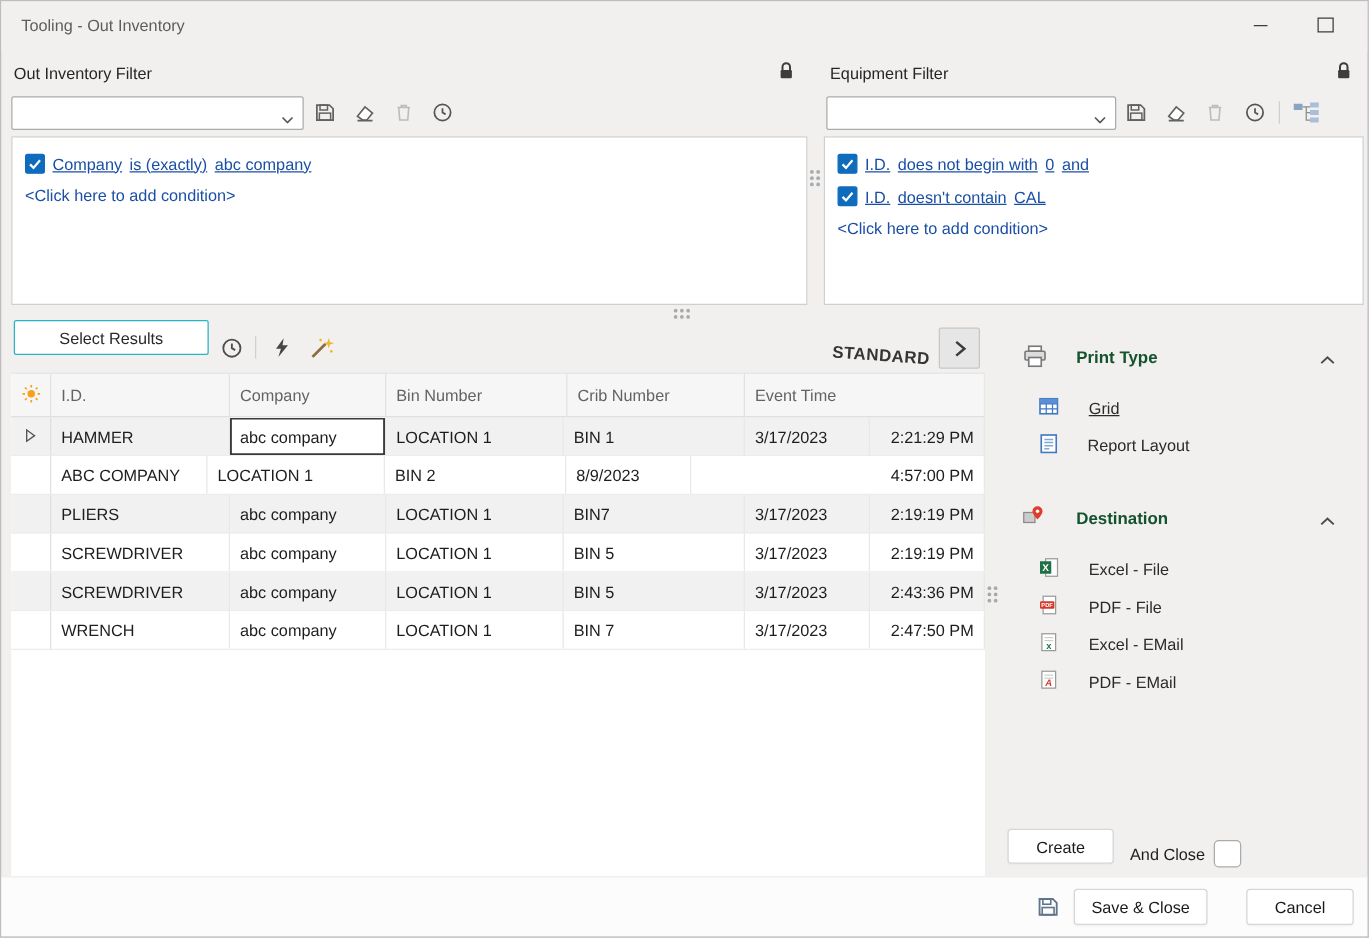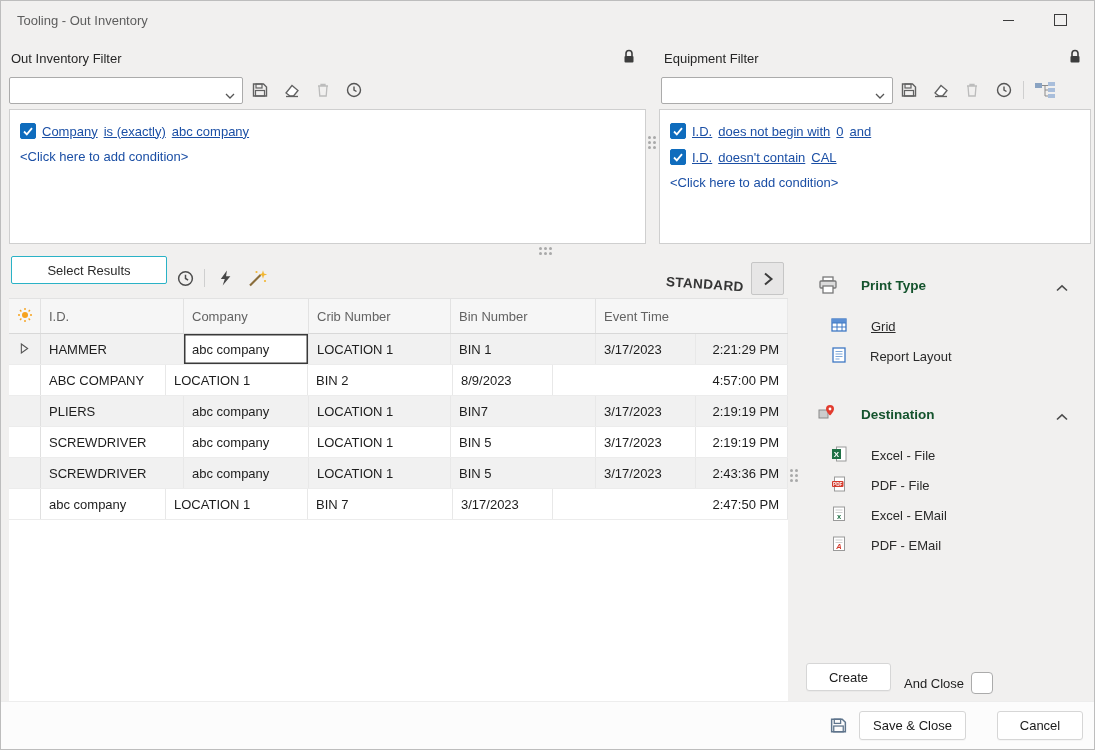--- a/index.html
+++ b/index.html
@@ -282,22 +282,22 @@
           <svg width="16" height="16" viewBox="0 0 16 16">
               <circle cx="8" cy="8" r="3" fill="#f6a21d"></circle>
               <g stroke="#f6a21d" stroke-width="1.4">
                 <path d="M8 1v2M8 13v2M1 8h2M13 8h2M3 3l1.4 1.4M11.6 11.6L13 13M13 3l-1.4 1.4M4.4 11.6L3 13"></path>
               </g>
             </svg>
         </span>
       </div>
       <div class="gh-cell c1">I.D.</div>
       <div class="gh-cell c2">Company</div>
+      <div class="gh-cell c4">Bin Number</div>
       <div class="gh-cell c3">Crib Number</div>
-      <div class="gh-cell c4">Bin Number</div>
       <div class="gh-cell c6">Event Time</div>
     </div>
 
     <div class="grid-row alt">
       <div class="gr-cell c0 ind-cell">
         <span>
           <svg width="9" height="11" viewBox="0 0 10 12">
               <path d="M1.5 1l7 5-7 5z" fill="none" stroke="#555" stroke-width="1.2"></path>
             </svg>
         </span>
@@ -344,20 +344,21 @@
       <div class="gr-cell c1">SCREWDRIVER</div>
       <div class="gr-cell c2">abc company</div>
       <div class="gr-cell c3">LOCATION 1</div>
       <div class="gr-cell c4">BIN 5</div>
       <div class="gr-cell c5">3/17/2023</div>
       <div class="gr-cell c6" style="justify-content:flex-end">2:43:36 PM</div>
     </div>
 
     <div class="grid-row">
       <div class="gr-cell c0 ind-cell"></div>
+      <div class="gr-cell c1">WRENCH</div>
       <div class="gr-cell c2">abc company</div>
       <div class="gr-cell c3">LOCATION 1</div>
       <div class="gr-cell c4">BIN 7</div>
       <div class="gr-cell c5">3/17/2023</div>
       <div class="gr-cell c6" style="justify-content:flex-end">2:47:50 PM</div>
     </div>
   </div>
 
   <span class="icon-abs" style="left:817px;top:275px">
     <svg width="20" height="19" viewBox="0 0 20 19">

